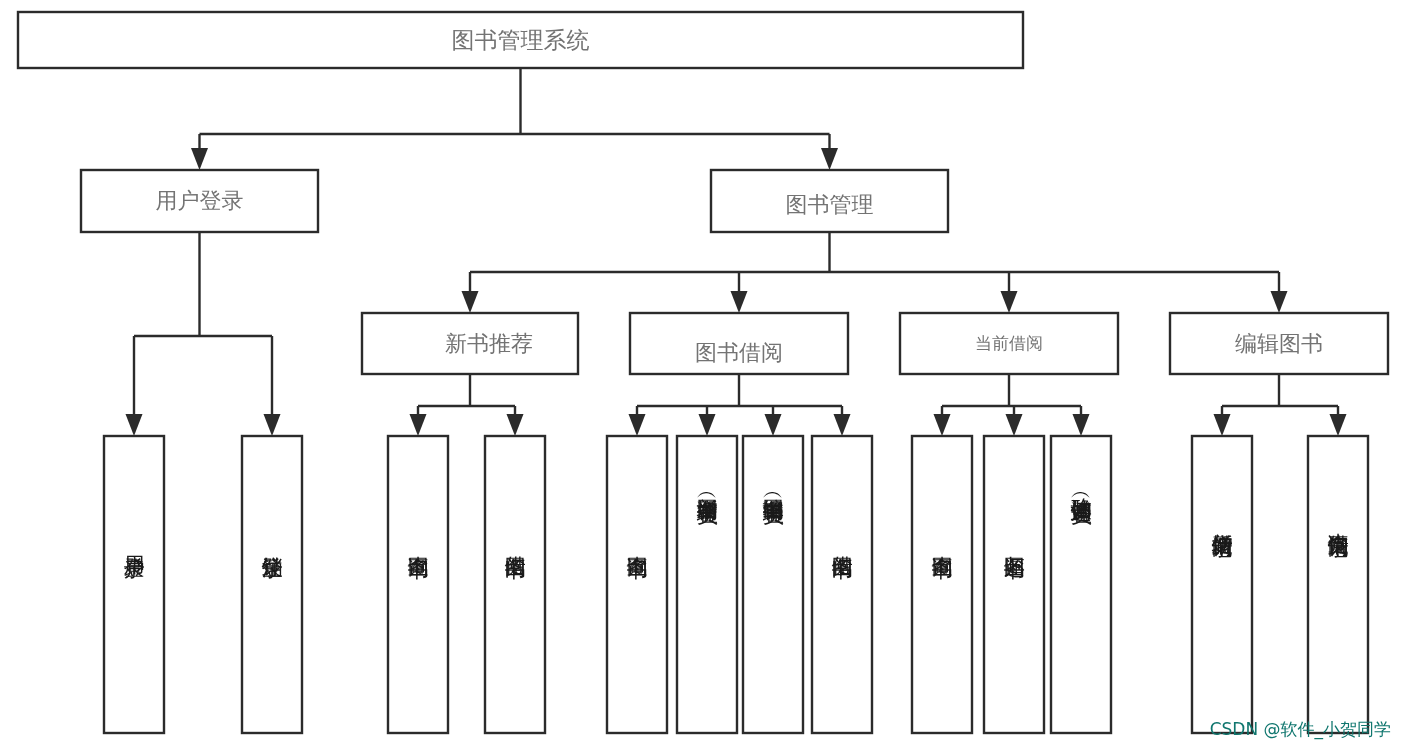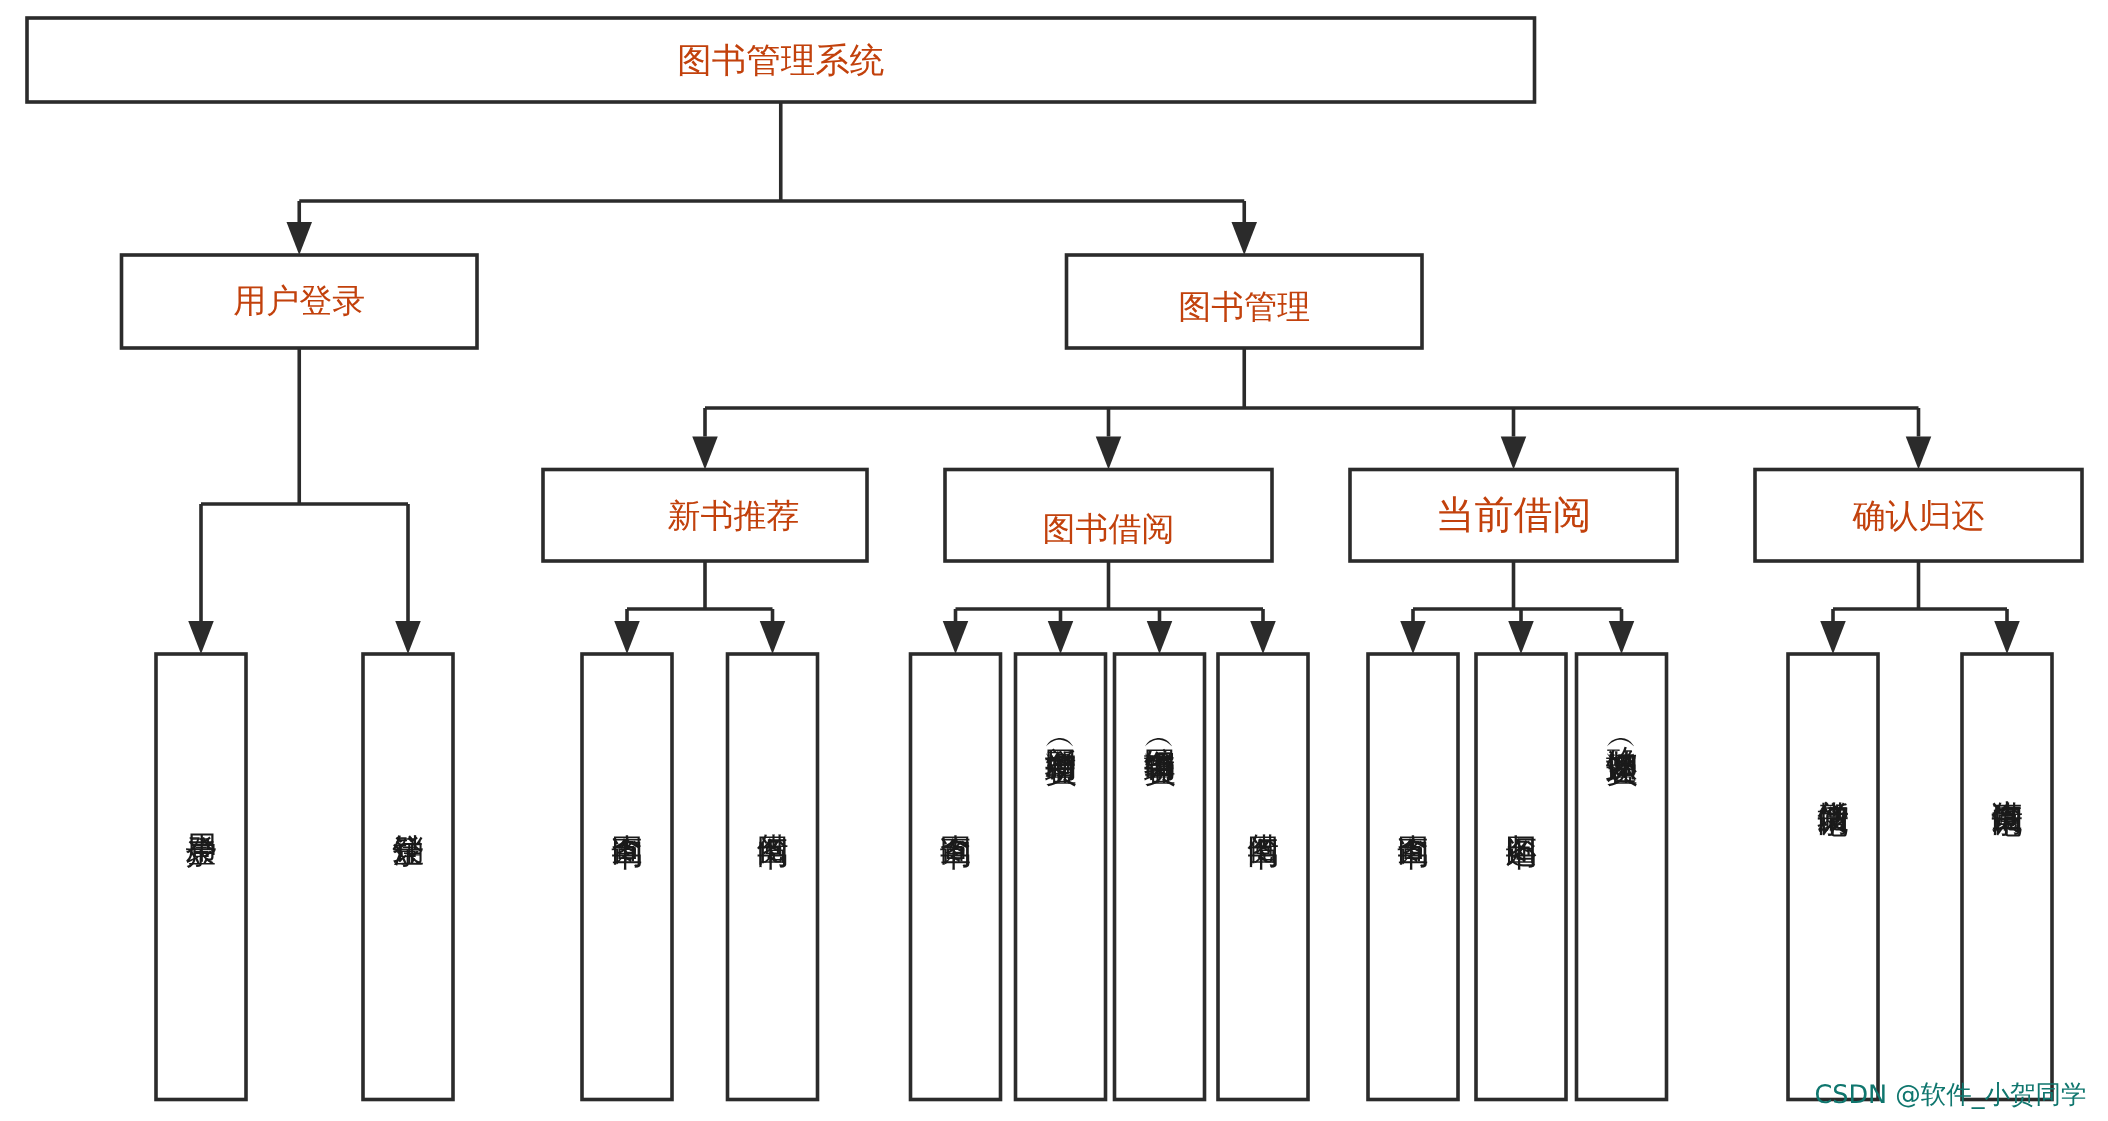--- a/index.html
+++ b/index.html
@@ -63,21 +63,21 @@
   .hlabel-wrap {
     position: absolute;
     display: flex;
     align-items: center;
     justify-content: center;
     pointer-events: none;
   }
   .hlabel-text {
     font-family: Liberation Mono, monospace;
     font-size: 22px;
-    color: #c2410c;
+    color: #737373;
     white-space: nowrap;
   }
   .watermark {
     position: absolute;
     right: 14px;
     bottom: 6px;
     font-family: "DejaVu Sans", "Liberation Sans", sans-serif;
     font-size: 17px;
     color: #0f766e;
     white-space: nowrap;
@@ -191,24 +191,24 @@
       <div class="hlabel-wrap" style="left: 711px; top: 164px; width: 237px; height: 62px; margin-top: 10px;">
         <span class="hlabel-text" style="font-size: 22px;">图书管理</span>
       </div>
       <div class="hlabel-wrap" style="left: 362px; top: 313px; width: 254px; height: 61px;">
         <span class="hlabel-text" style="font-size: 22px;">新书推荐</span>
       </div>
       <div class="hlabel-wrap" style="left: 630px; top: 313px; width: 218px; height: 79px;">
         <span class="hlabel-text" style="font-size: 22px;">图书借阅</span>
       </div>
       <div class="hlabel-wrap" style="left: 900px; top: 313px; width: 218px; height: 61px;">
-        <span class="hlabel-text" style="font-size: 26px;">当前借阅</span>
+        <span class="hlabel-text" style="font-size: 17px;">当前借阅</span>
       </div>
       <div class="hlabel-wrap" style="left: 1170px; top: 313px; width: 218px; height: 61px;">
-        <span class="hlabel-text" style="font-size: 22px;">确认归还</span>
+        <span class="hlabel-text" style="font-size: 22px;">编辑图书</span>
       </div>
       <div class="vlabel-wrap" style="left: 104px; top: 436px; width: 60px; height: 297px; padding-top: 103px; box-sizing: border-box;">
         <span class="vlabel-text" style="font-size: 21px;">用户登录</span>
       </div>
       <div class="vlabel-wrap" style="left: 242px; top: 436px; width: 60px; height: 297px; padding-top: 103px; box-sizing: border-box;">
         <span class="vlabel-text" style="font-size: 21px;">注销登录</span>
       </div>
       <div class="vlabel-wrap" style="left: 388px; top: 436px; width: 60px; height: 297px; padding-top: 103px; box-sizing: border-box;">
         <span class="vlabel-text" style="font-size: 21px;">查询图书</span>
       </div>

